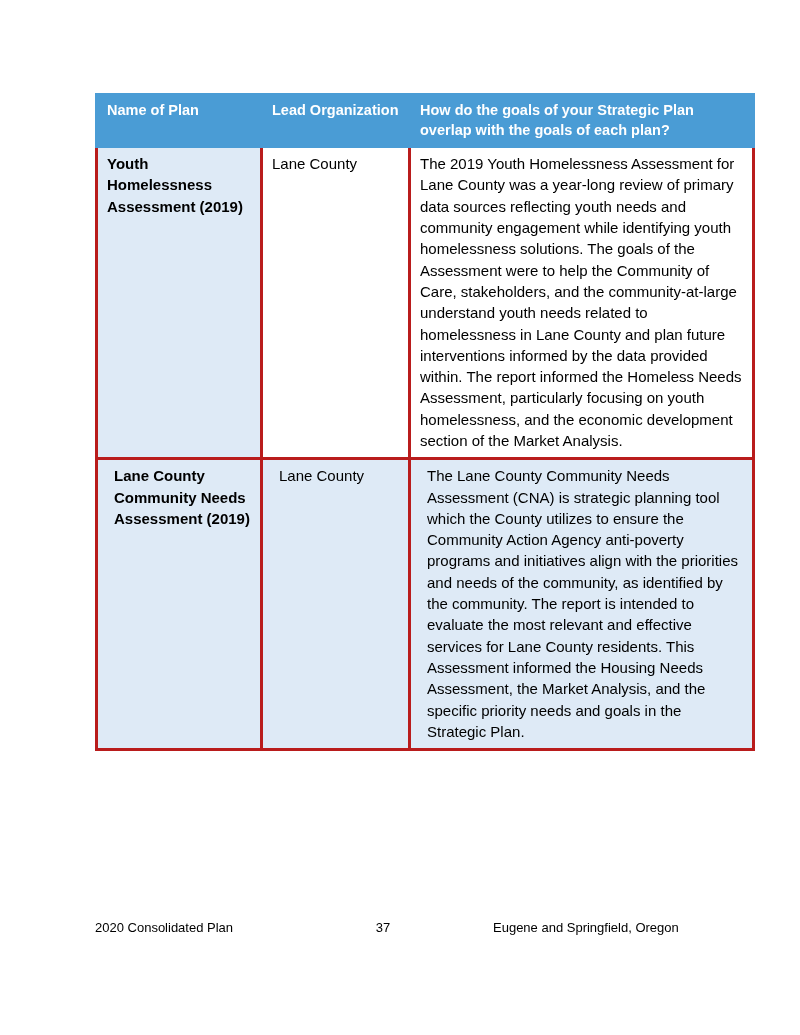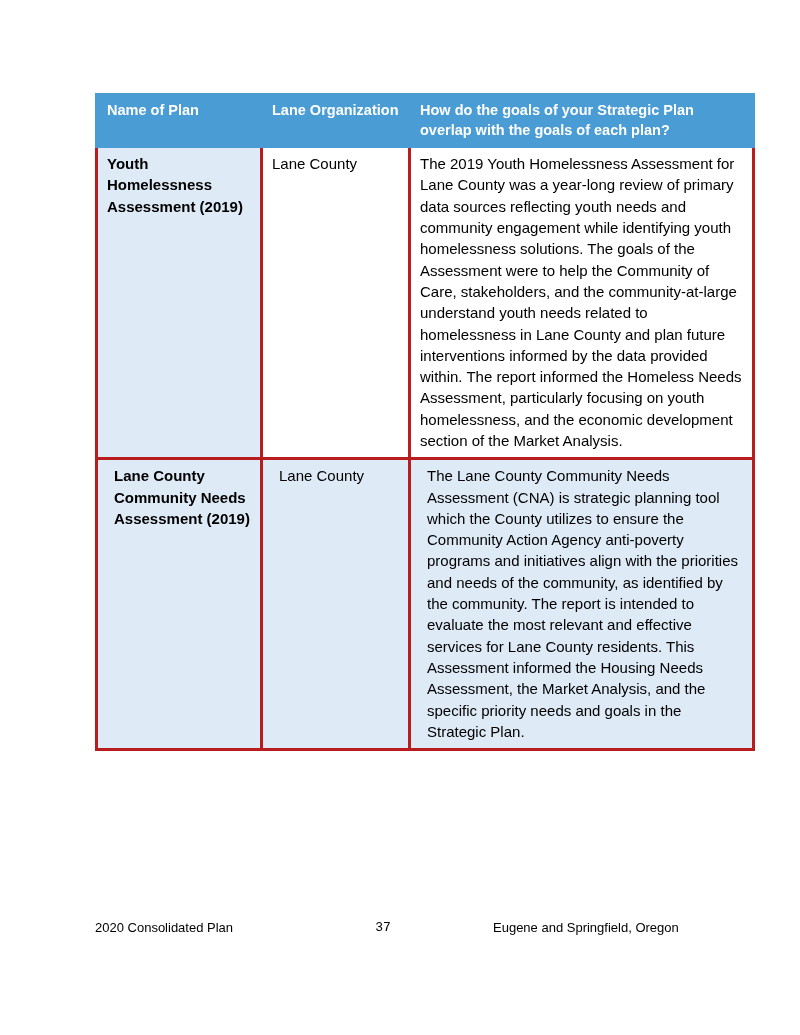--- a/index.html
+++ b/index.html
@@ -56,39 +56,39 @@
   .footer {
     position: absolute;
     top: 920px;
     left: 95px;
     width: 657px;
     height: 20px;
     font-size: 13px;
     color: #000000;
   }
   .footer .f-left   { position: absolute; left: 0; top: 0; }
-  .footer .f-page   { position: absolute; left: 268px; top: 0; width: 40px; text-align: center; font-family: Liberation Mono, monospace; }
+  .footer .f-page   { position: absolute; left: 268px; top: 0; width: 40px; text-align: center; }
   .footer .f-right  { position: absolute; left: 398px; top: 0; }
 </style>
 </head>
 <body>
 
 <div class="page">
 
   <div class="content">
     <table class="plan-table">
       <colgroup>
         <col class="c1">
           <col class="c2">
           <col class="c3">
       </colgroup>
       <thead>
         <tr>
           <th>Name of Plan</th>
-          <th>Lane Organization</th>
+          <th>Lead Organization</th>
           <th>How do the goals of your Strategic Plan overlap with the goals of each plan?</th>
         </tr>
       </thead>
       <tbody>
         <tr class="row-1">
           <td class="name-cell shade">Youth Homelessness Assessment (2019)</td>
           <td class="white">Lane County</td>
           <td class="white">The 2019 Youth Homelessness Assessment for Lane County was a year-long review of primary data sources reflecting youth needs and community engagement while identifying youth homelessness solutions. The goals of the Assessment were to help the Community of Care, stakeholders, and the community-at-large understand youth needs related to homelessness in Lane County and plan future interventions informed by the data provided within. The report informed the Homeless Needs Assessment, particularly focusing on youth homelessness, and the economic development section of the Market Analysis.</td>
         </tr>
         <tr class="row-2">

